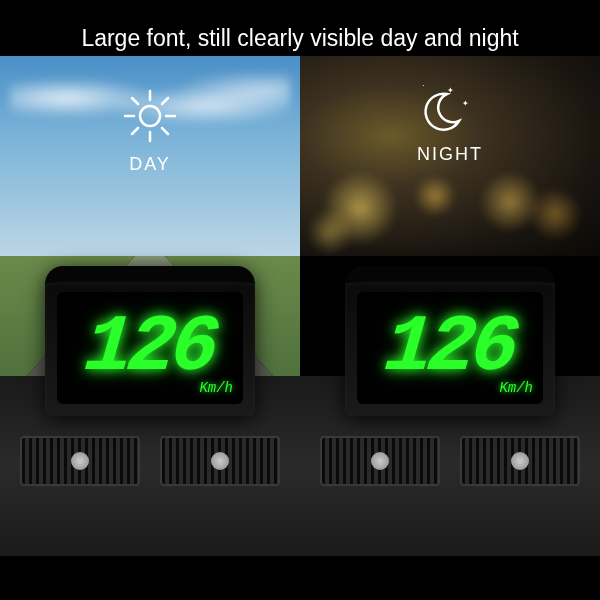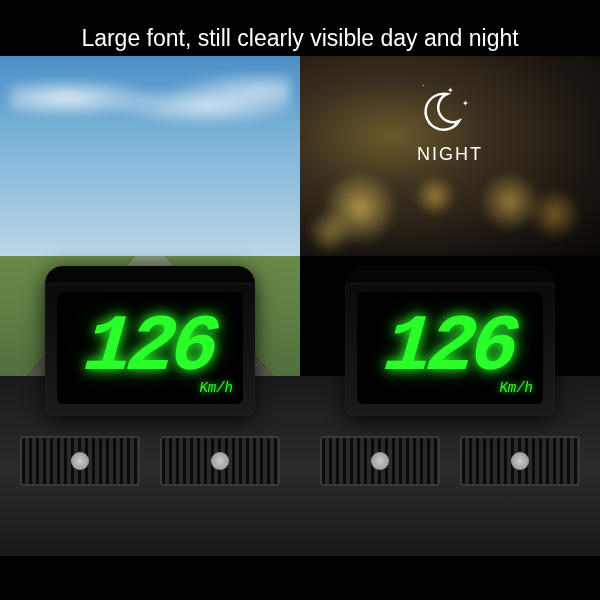--- a/index.html
+++ b/index.html
@@ -189,20 +189,38 @@
 
 <div class="panels">
 
   <div class="panel">
     <div class="sky-day"></div>
     <div class="clouds"></div>
     <div class="grass-left"></div>
     <div class="grass-right"></div>
     <div class="road-day"></div>
 
+    <div class="icon-wrap">
+      <div class="sun-icon">
+        <svg viewBox="0 0 60 60">
+          <circle cx="30" cy="30" r="10" fill="none" stroke="#fff" stroke-width="2.5"></circle>
+          <g stroke="#fff" stroke-width="2.5" stroke-linecap="round">
+            <line x1="30" y1="5" x2="30" y2="14"></line>
+            <line x1="30" y1="46" x2="30" y2="55"></line>
+            <line x1="5" y1="30" x2="14" y2="30"></line>
+            <line x1="46" y1="30" x2="55" y2="30"></line>
+            <line x1="12" y1="12" x2="18" y2="18"></line>
+            <line x1="42" y1="42" x2="48" y2="48"></line>
+            <line x1="48" y1="12" x2="42" y2="18"></line>
+            <line x1="18" y1="42" x2="12" y2="48"></line>
+          </g>
+        </svg>
+      </div>
+      <div class="icon-label">DAY</div>
+    </div>
 
     <div class="dashboard">
       <div class="vent vent-left">
           <div class="vent-knob"></div>
         </div>
       <div class="vent vent-right">
           <div class="vent-knob"></div>
         </div>
     </div>
 

